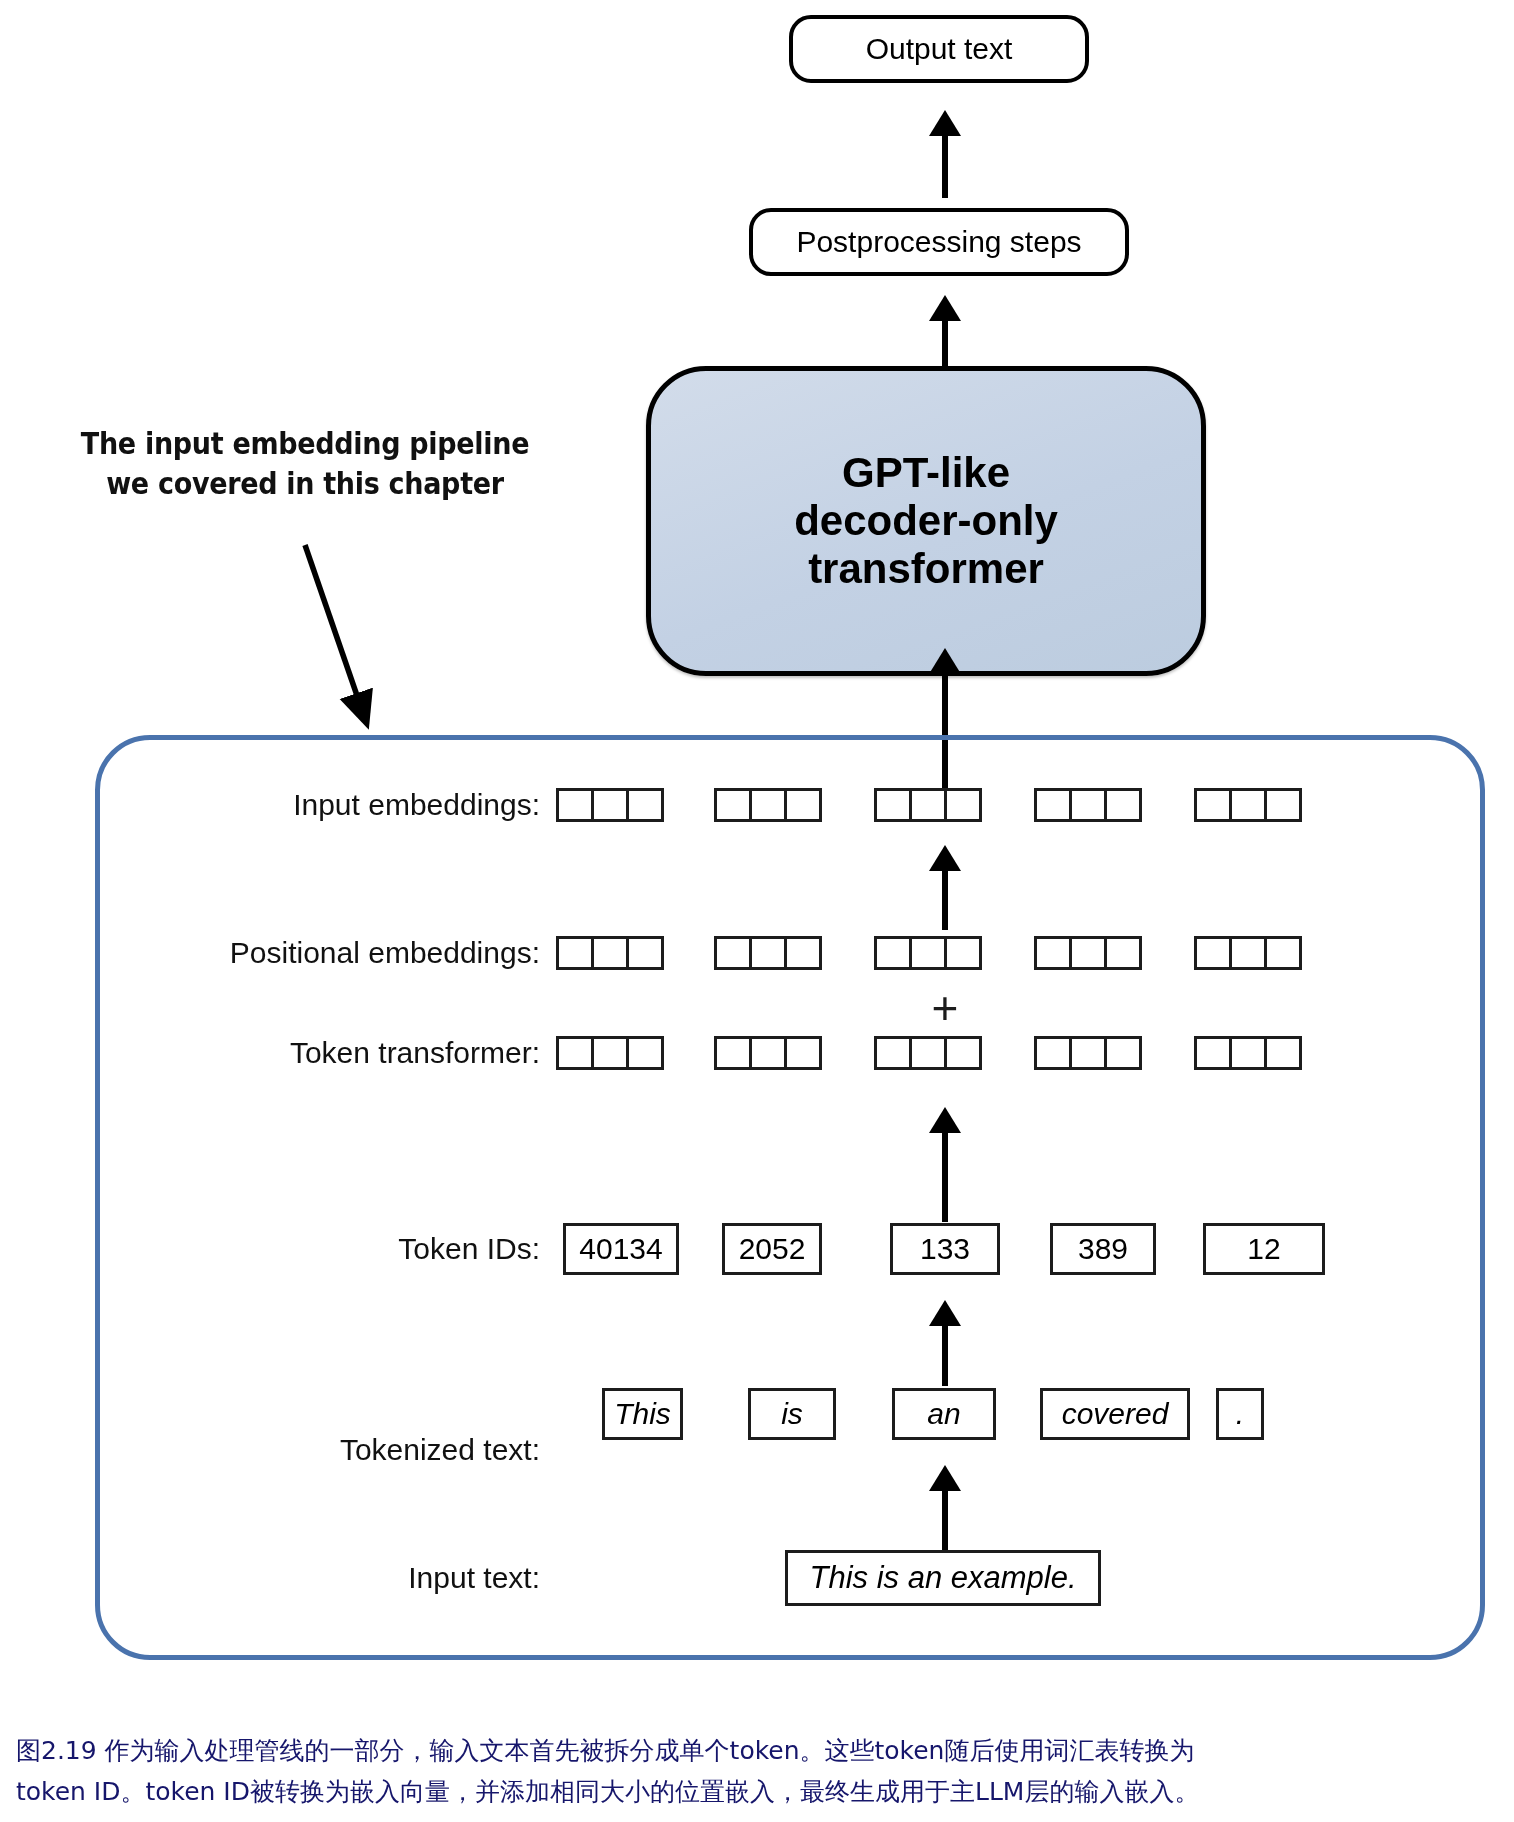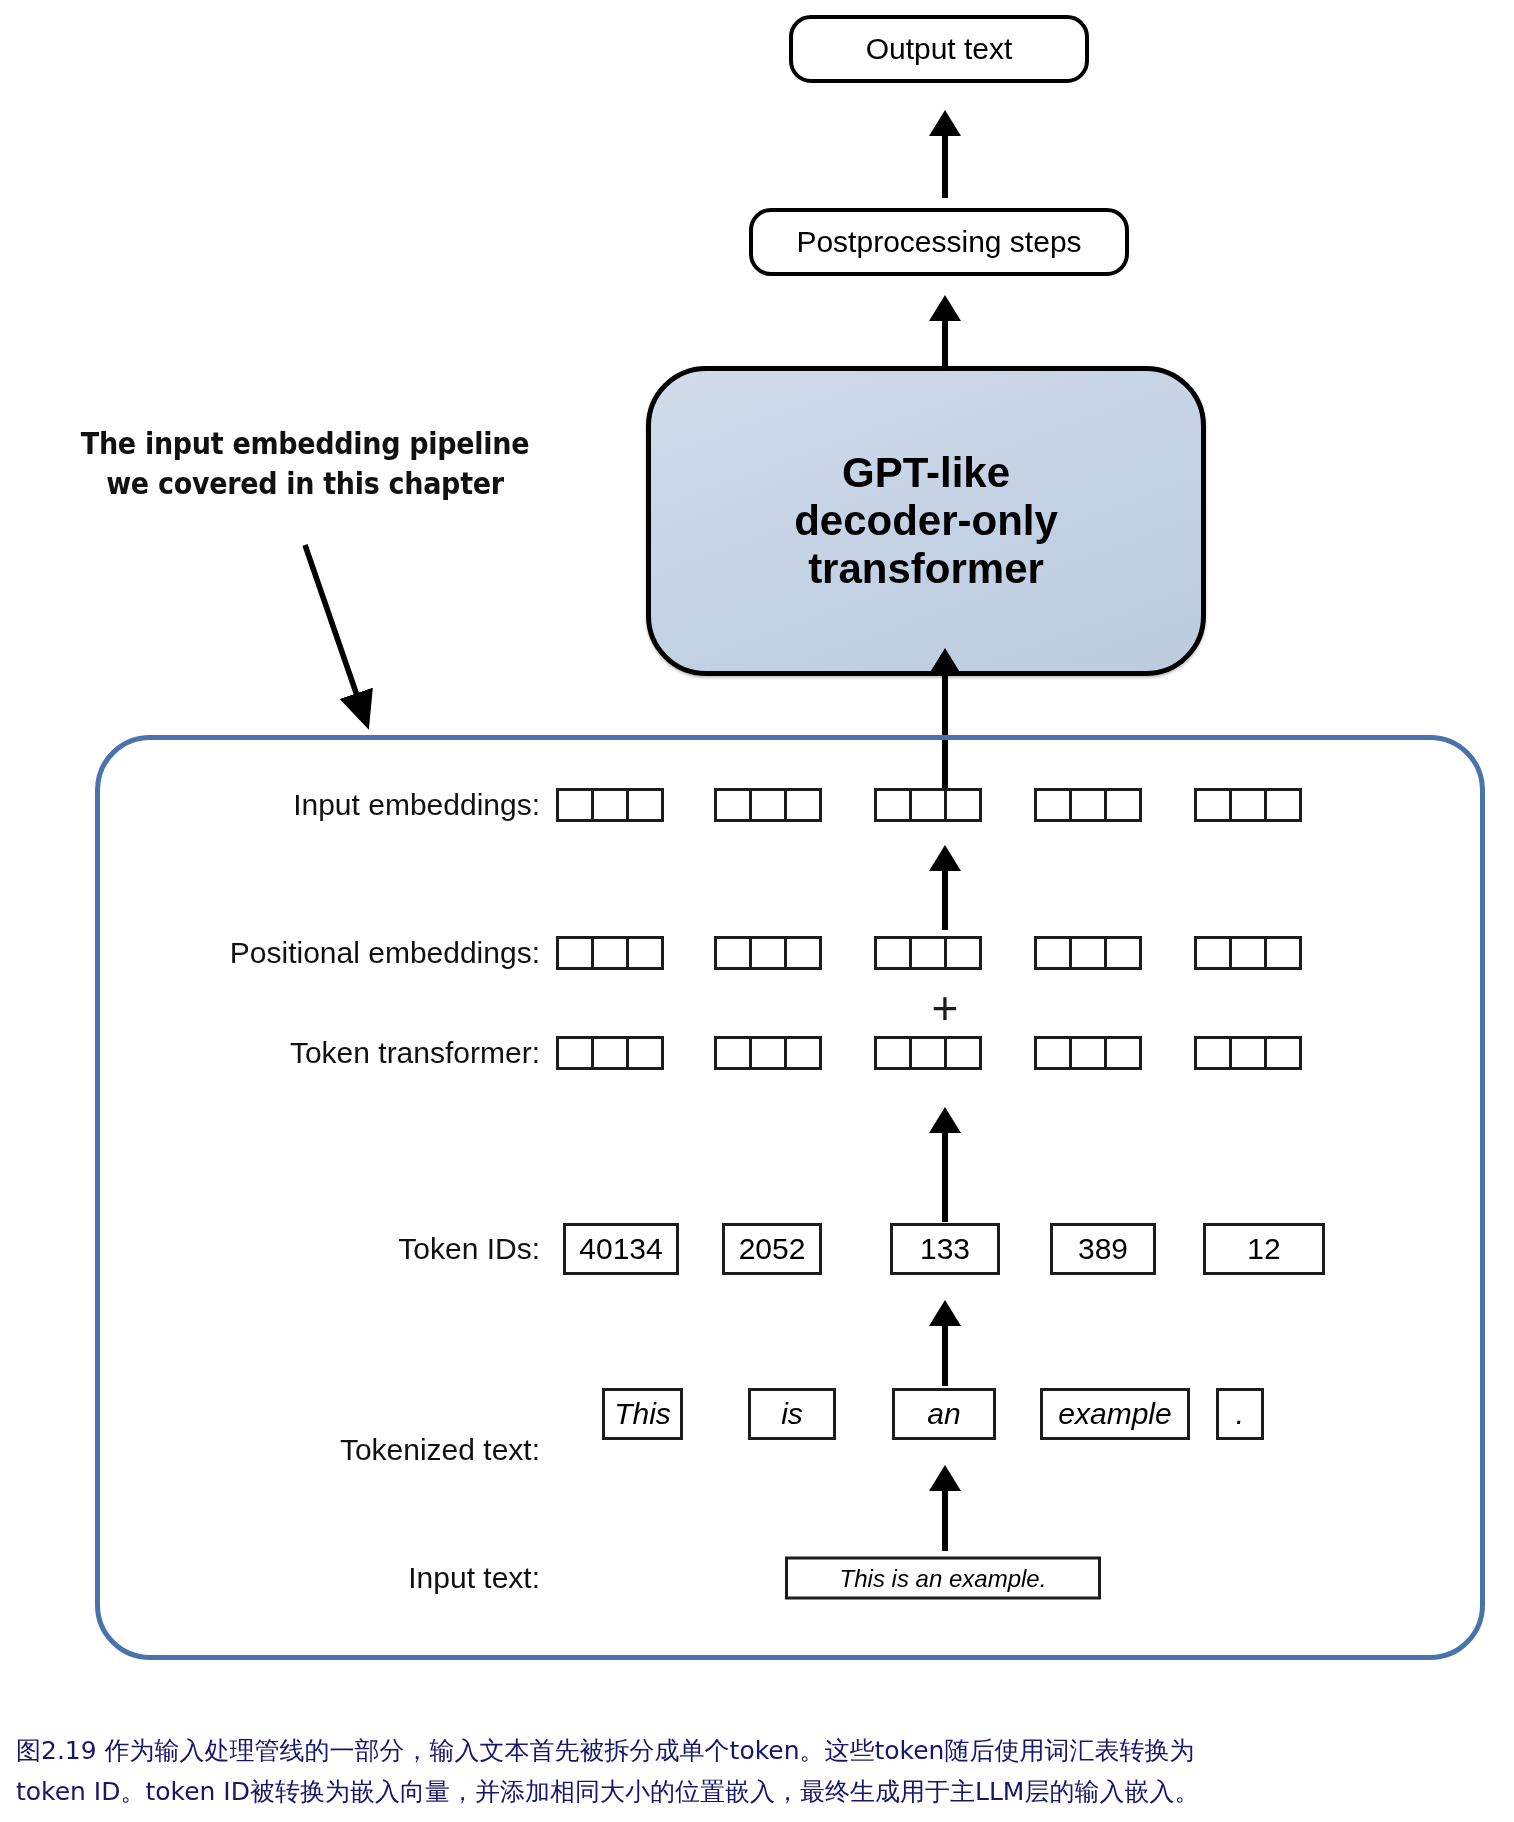--- a/index.html
+++ b/index.html
@@ -109,25 +109,25 @@
   .tokbox.italic { font-style: italic; }
 
   #input-text-box {
     position: absolute;
     box-sizing: border-box;
     border: 3px solid #1c1c1c;
     background: #fff;
     display: flex;
     align-items: center;
     justify-content: center;
-    font-size: 24px;
+    font-size: 31px;
     font-style: italic;
     color: #000;
     transform: translateY(-50%);
-    height: 43px;
+    height: 56px;
     left: 785px; top: 1578px; width: 316px; text-align: right;
   }
 
   
   #plus-sign {
     position: absolute;
     left: 945px; top: 1008px;
     transform: translate(-50%, -50%);
     font-size: 46px;
     color: #1c1c1c;
@@ -350,21 +350,21 @@
   <div class="varrow" id="arrow-tokens-to-tokenids" style="left:945px; top:1300px; height:86px;">
     <div class="head"></div>
     <div class="shaft" style="top:20px; height:66px;"></div>
   </div>
 
   <div class="row-label lbl-wide" style="top:1414px;margin-top:36px;">Tokenized text:</div>
 
   <div class="tokbox italic" style="left:602px; top:1414px; width:81px;">This</div>
   <div class="tokbox italic" style="left:748px; top:1414px; width:88px;">is</div>
   <div class="tokbox italic" style="left:892px; top:1414px; width:104px;">an</div>
-  <div class="tokbox italic" style="left:1040px; top:1414px; width:150px;">example</div>
+  <div class="tokbox italic" style="left:1040px; top:1414px; width:150px;">covered</div>
   <div class="tokbox italic" style="left:1216px; top:1414px; width:48px;">.</div>
 
   <div class="varrow" id="arrow-inputtext-to-tokens" style="left:945px; top:1465px; height:86px;">
     <div class="head"></div>
     <div class="shaft" style="top:20px; height:66px;"></div>
   </div>
 
   <div class="row-label lbl-wide" style="top:1578px;">Input text:</div>
 
   <div id="input-text-box">This is an example.</div>

